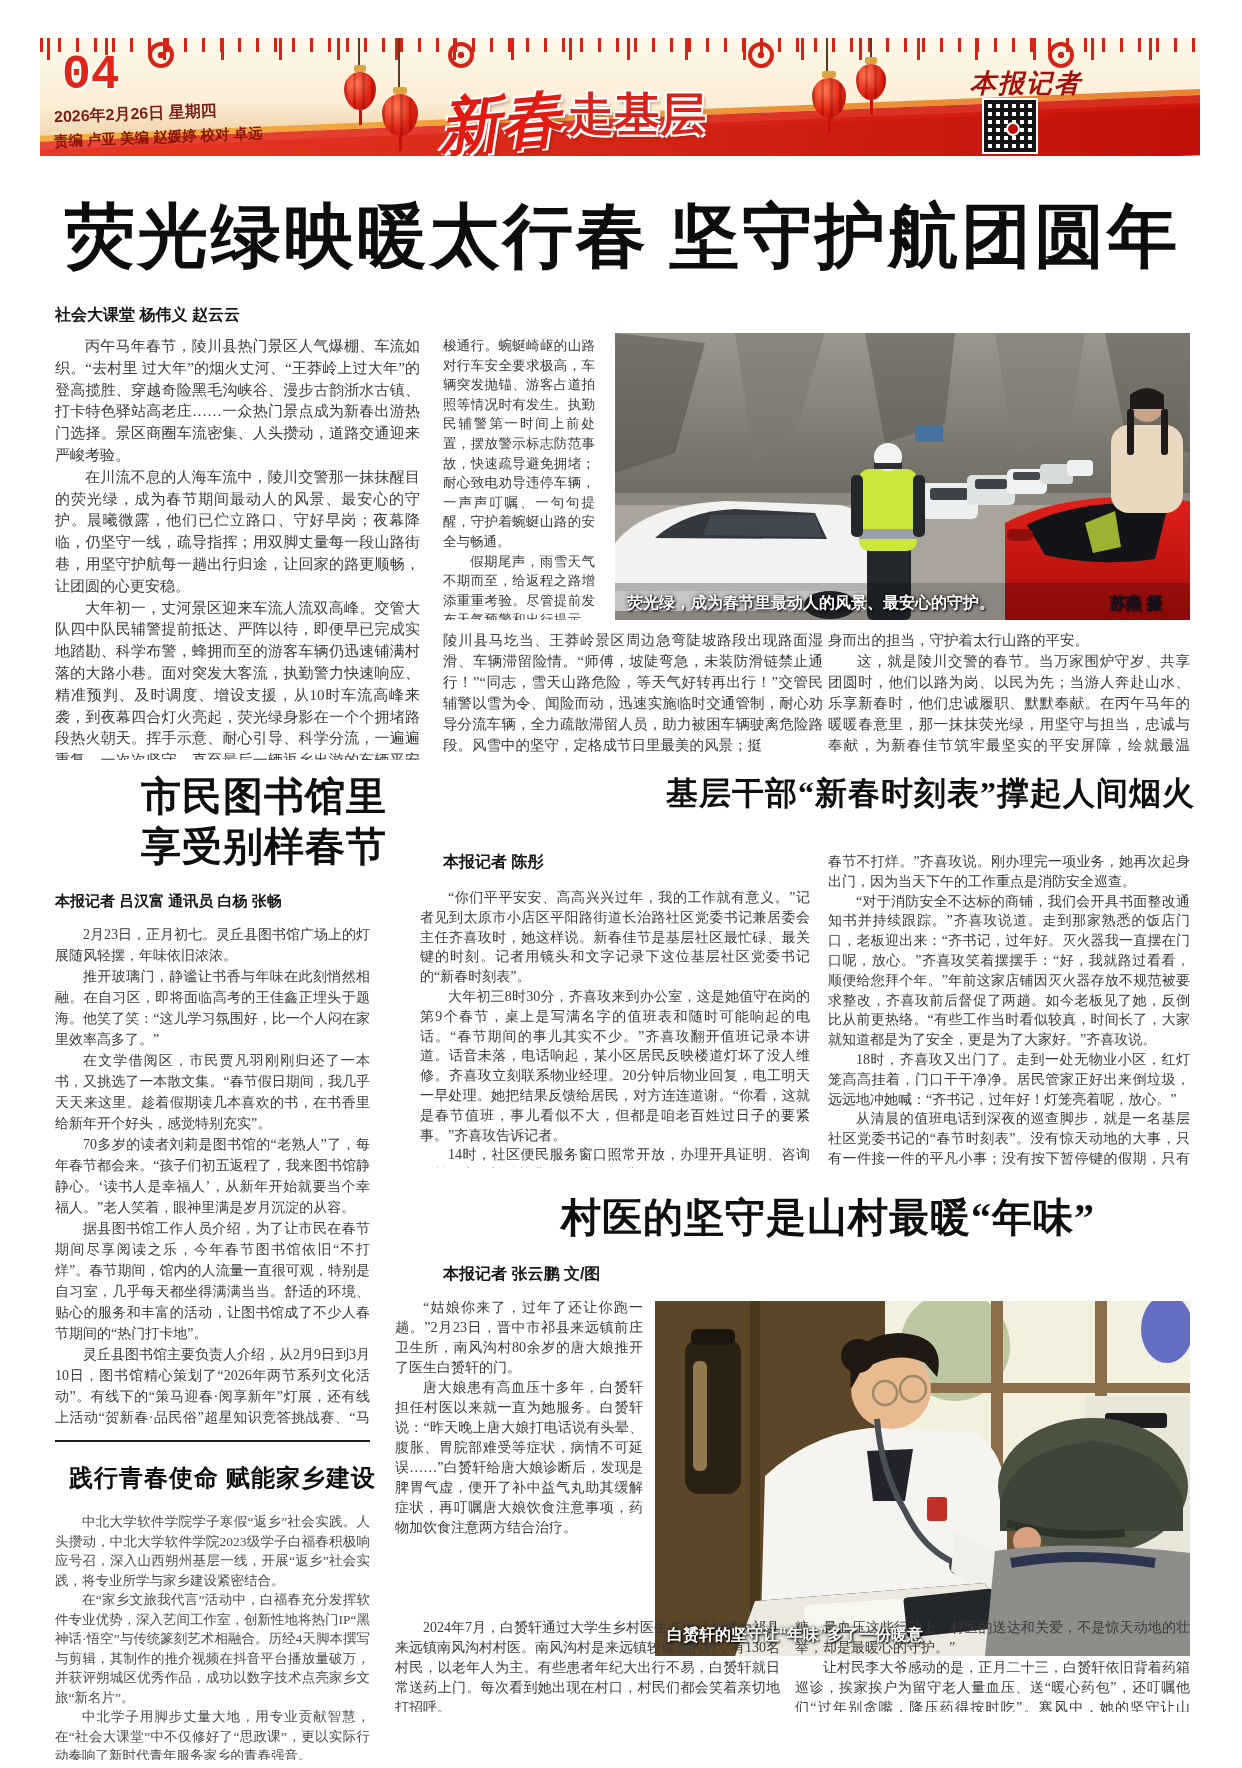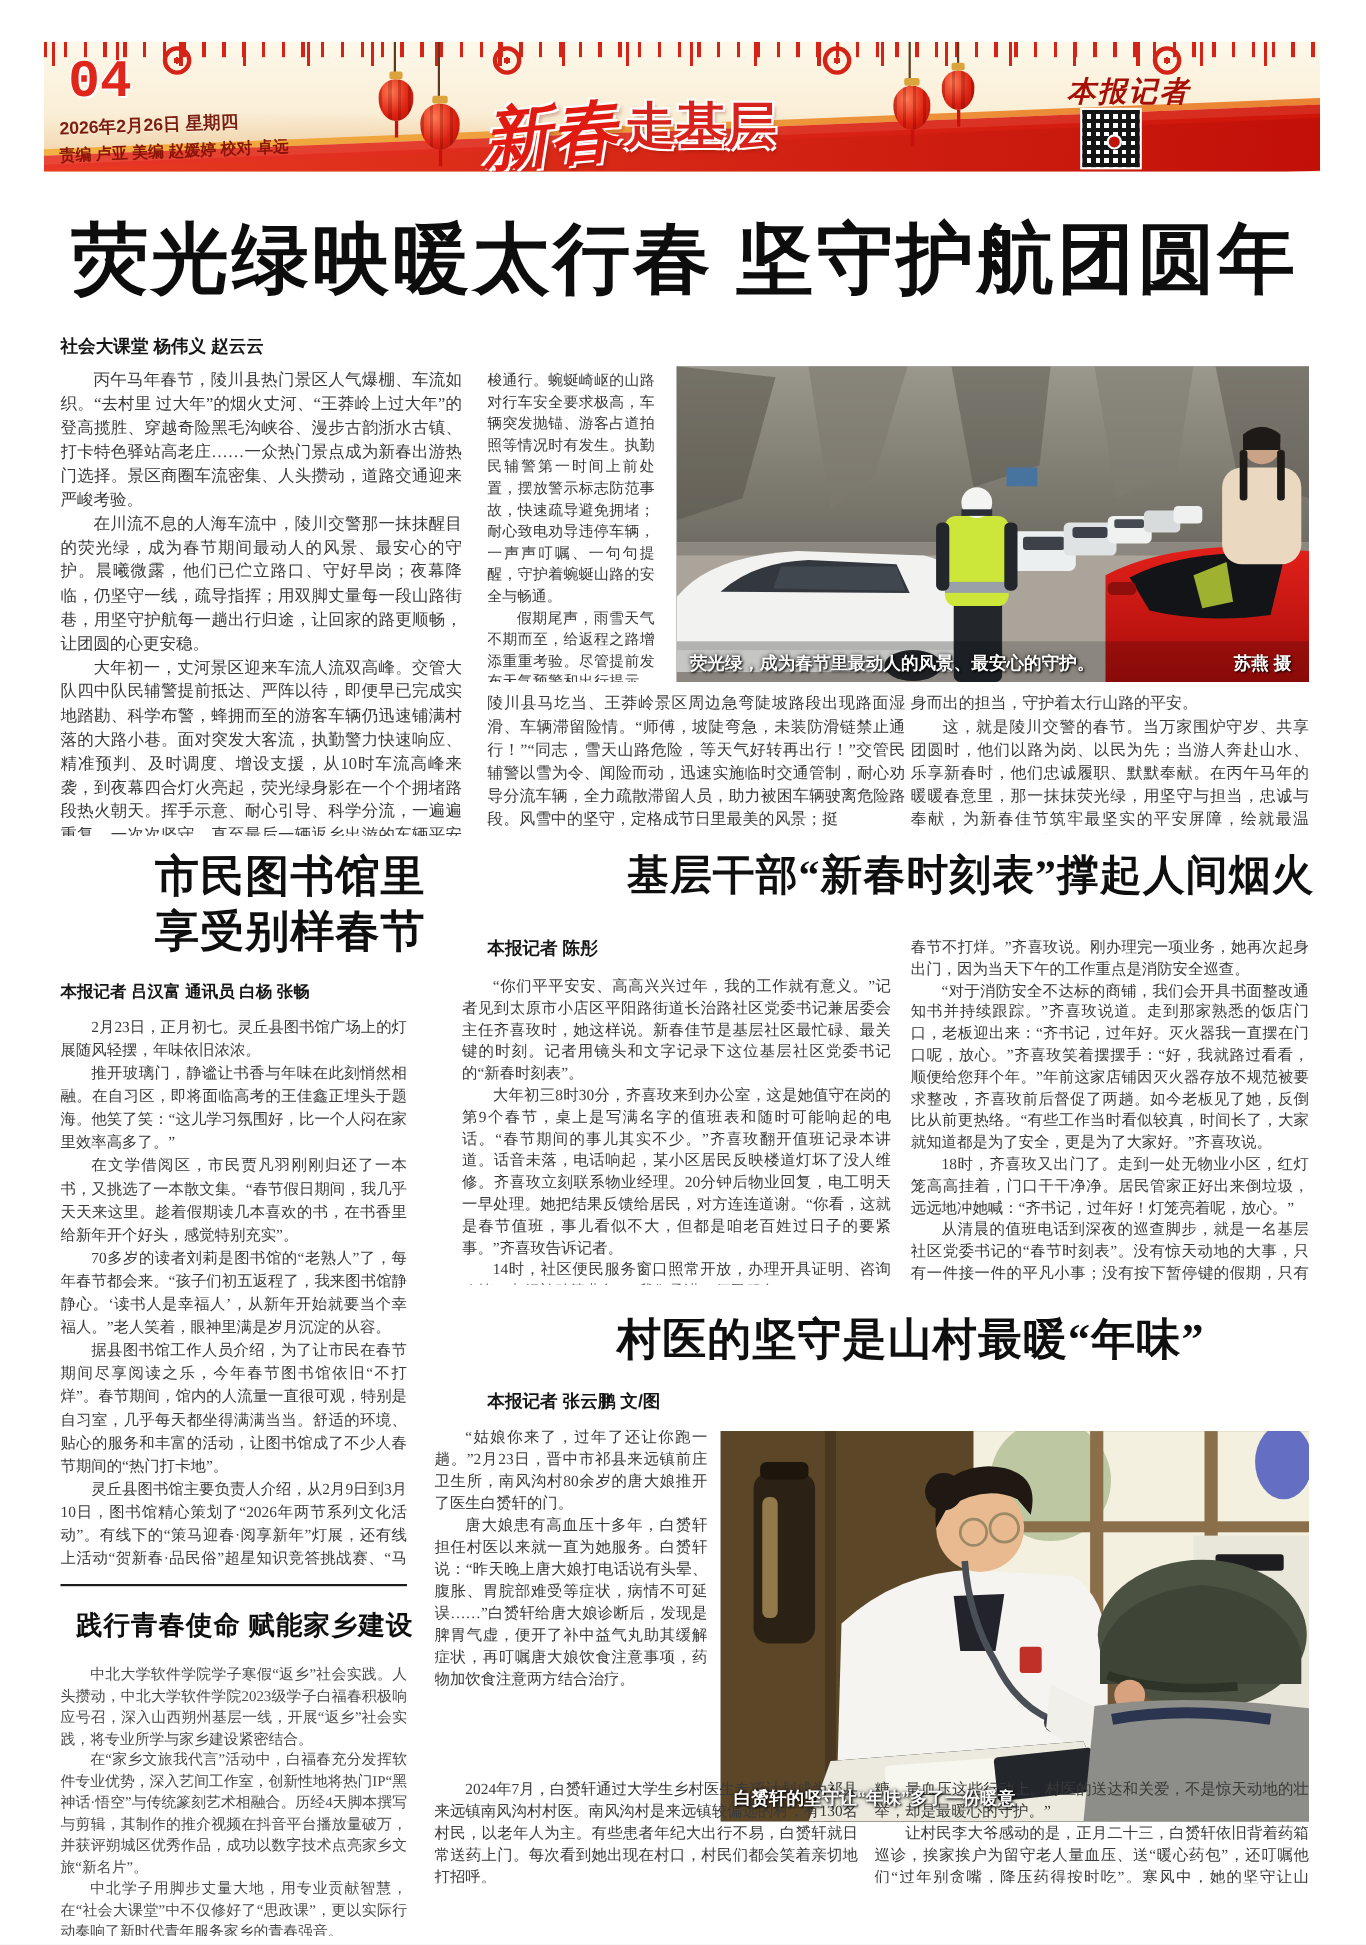--- a/index.html
+++ b/index.html
@@ -70,22 +70,22 @@
   #a2-body{font-size:14px;line-height:21px;}
   #a3-body{font-size:13.5px;line-height:19.5px;color:#4a4a4a;}
   #a4-col1,#a4-col2{font-size:14px;line-height:19.8px;}
   #a5-narrow,#a5-left,#a5-right{font-size:14px;line-height:20px;}
 
   
   .photo{overflow:hidden;background:#888;}
   .photo svg{display:block;}
   .photo-caption{position:absolute;left:12px;bottom:6px;font-family:"Liberation Sans",sans-serif;font-weight:bold;
      font-size:16px;color:#ffffff;text-shadow:1px 1px 2px #000,0 0 4px rgba(0,0,0,.8);z-index:3;}
-  .photo-credit{position:absolute;right:16px;bottom:6px;font-family:"Liberation Sans",sans-serif;font-weight:bold;
-     font-size:16px;color:#ffffff;text-shadow:1px 1px 2px #000;z-index:3;}
+  .photo-credit{position:absolute;right:28px;bottom:6px;font-family:"Liberation Sans",sans-serif;font-weight:bold;
+     font-size:16px;color:#0f172a;text-shadow:1px 1px 2px #000;z-index:3;}
   .rule{background:#1c1c1c;height:2px;}
 </style>
 </head>
 <body>
 
 <div id="page">
 
   <div id="banner" class="abs">
     <div class="mountains"></div>
     <div class="lattice"></div>
@@ -234,21 +234,21 @@
 
   <div class="abs rule" style="left:55px;top:1440px;width:315px"></div>
 
   <div class="abs sec-title" style="left:56px;top:1464px;width:320px;font-size:24px">践行青春使命 赋能家乡建设</div>
   <div id="a3-body" class="abs body-col" style="left:55px;top:1512px;width:315px;height:248px">
       <p>中北大学软件学院学子寒假“返乡”社会实践。人头攒动，中北大学软件学院2023级学子白福春积极响应号召，深入山西朔州基层一线，开展“返乡”社会实践，将专业所学与家乡建设紧密结合。</p>
       <p>在“家乡文旅我代言”活动中，白福春充分发挥软件专业优势，深入艺间工作室，创新性地将热门IP“黑神话·悟空”与传统篆刻艺术相融合。历经4天脚本撰写与剪辑，其制作的推介视频在抖音平台播放量破万，并获评朔城区优秀作品，成功以数字技术点亮家乡文旅“新名片”。</p>
       <p>中北学子用脚步丈量大地，用专业贡献智慧，在“社会大课堂”中不仅修好了“思政课”，更以实际行动奏响了新时代青年服务家乡的青春强音。</p>
     </div>
 
-  <div class="abs sec-title" style="left:395px;top:774px;width:800px;font-size:38px">基层干部“新春时刻表”撑起人间烟火</div>
+  <div class="abs sec-title" style="left:395px;top:774px;width:800px;font-size:32px">基层干部“新春时刻表”撑起人间烟火</div>
   <div class="abs byline" style="left:443px;top:852px">本报记者 陈彤</div>
   <div id="a4-col1" class="abs body-col" style="left:420px;top:888px;width:390px;height:280px">
       <p>“你们平平安安、高高兴兴过年，我的工作就有意义。”记者见到太原市小店区平阳路街道长治路社区党委书记兼居委会主任齐喜玫时，她这样说。新春佳节是基层社区最忙碌、最关键的时刻。记者用镜头和文字记录下这位基层社区党委书记的“新春时刻表”。</p>
       <p>大年初三8时30分，齐喜玫来到办公室，这是她值守在岗的第9个春节，桌上是写满名字的值班表和随时可能响起的电话。“春节期间的事儿其实不少。”齐喜玫翻开值班记录本讲道。话音未落，电话响起，某小区居民反映楼道灯坏了没人维修。齐喜玫立刻联系物业经理。20分钟后物业回复，电工明天一早处理。她把结果反馈给居民，对方连连道谢。“你看，这就是春节值班，事儿看似不大，但都是咱老百姓过日子的要紧事。”齐喜玫告诉记者。</p>
       <p>14时，社区便民服务窗口照常开放，办理开具证明、咨询政策、申领补贴等业务。“我们承诺：便民服务</p>
     </div>
   <div id="a4-col2" class="abs body-col cont" style="left:828px;top:852px;width:362px;height:316px">
       <p>春节不打烊。”齐喜玫说。刚办理完一项业务，她再次起身出门，因为当天下午的工作重点是消防安全巡查。</p>
       <p>“对于消防安全不达标的商铺，我们会开具书面整改通知书并持续跟踪。”齐喜玫说道。走到那家熟悉的饭店门口，老板迎出来：“齐书记，过年好。灭火器我一直摆在门口呢，放心。”齐喜玫笑着摆摆手：“好，我就路过看看，顺便给您拜个年。”年前这家店铺因灭火器存放不规范被要求整改，齐喜玫前后督促了两趟。如今老板见了她，反倒比从前更热络。“有些工作当时看似较真，时间长了，大家就知道都是为了安全，更是为了大家好。”齐喜玫说。</p>
       <p>18时，齐喜玫又出门了。走到一处无物业小区，红灯笼高高挂着，门口干干净净。居民管家正好出来倒垃圾，远远地冲她喊：“齐书记，过年好！灯笼亮着呢，放心。”</p>

